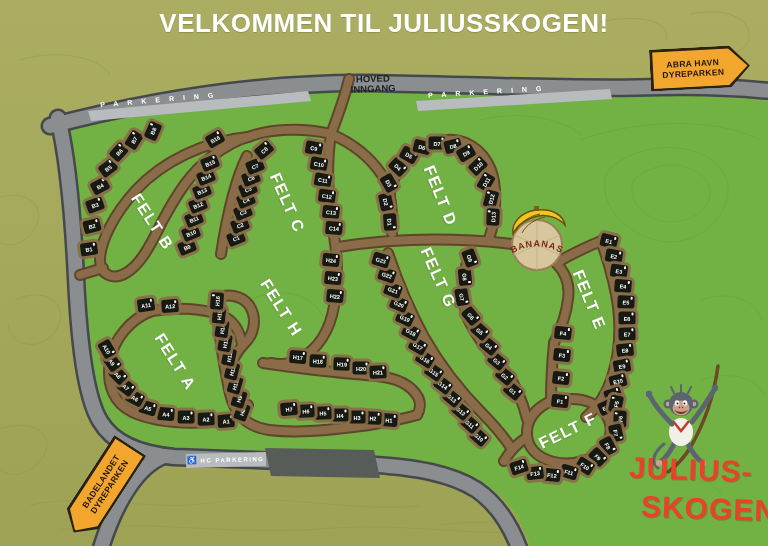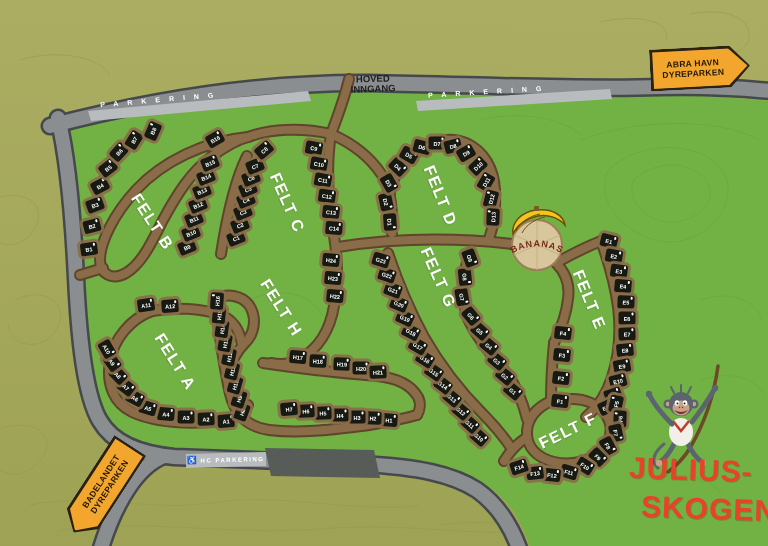--- a/index.html
+++ b/index.html
@@ -202,20 +202,21 @@
       <ellipse cx="677" cy="403" rx="2.3" ry="2.7" fill="#ffffff"></ellipse>
       <ellipse cx="685" cy="403" rx="2.3" ry="2.7" fill="#ffffff"></ellipse>
       <circle cx="677.5" cy="403.5" r="1" fill="#1c1c1c"></circle>
       <circle cx="684.5" cy="403.5" r="1" fill="#1c1c1c"></circle>
       <path d="M 674,410 Q 681,418 688,410 Q 681,414 674,410 Z" fill="#6b3226"></path>
       <circle cx="679.5" cy="407.5" r=".7" fill="#6b3226"></circle>
       <circle cx="682.5" cy="407.5" r=".7" fill="#6b3226"></circle>
     </g>
   </svg>
 
+  <div class="page-title">VELKOMMEN TIL JULIUSSKOGEN!</div>
 
   <div class="entrance-label">
     <div>HOVED</div>
     <div>INNGANG</div>
   </div>
 
   <div class="parkering-text parkering-left">PARKERING</div>
   <div class="parkering-text parkering-right">PARKERING</div>
 
   <div class="hc-strip">

